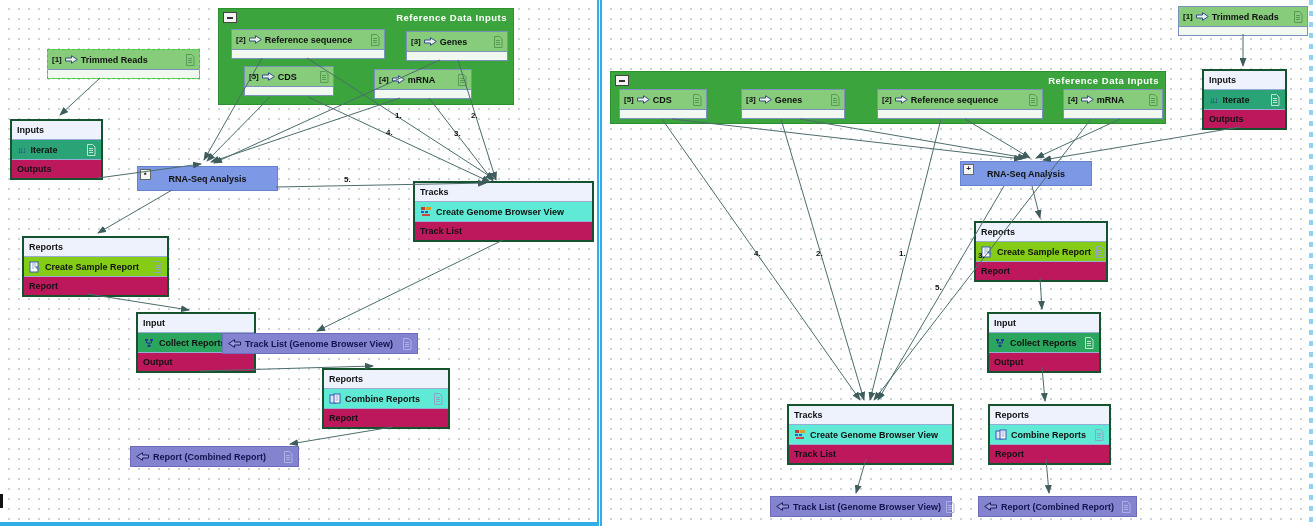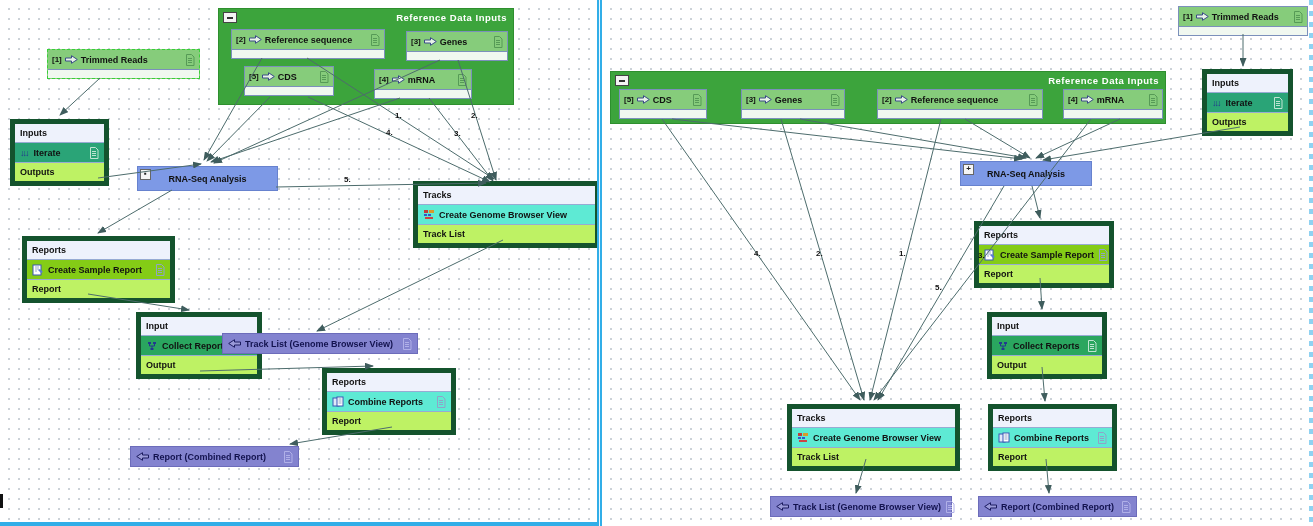--- a/index.html
+++ b/index.html
@@ -27,24 +27,24 @@
   
   .node{position:absolute;z-index:10;font-size:9px;font-weight:bold;color:#111;}
   .elem{border:1px solid #7b90bb;background:#86cc7b;}
   .elem.selected{border:1px dashed #38d038;}
   .emain{height:19px;display:flex;align-items:center;gap:3px;padding:0 4px;}
   .estrip{height:8px;background:#f0f8f0;border-top:1px solid #7b90bb;}
   .idx{font-size:8px;}
   .elabel{white-space:nowrap;flex:1;}
 
   
-  .proc{border:5px solid #14532d;background:#fff;}
+  .proc{border:2px solid #14532d;background:#fff;}
   .prow{height:18px;display:flex;align-items:center;gap:4px;padding:0 5px;white-space:nowrap;}
   .ph{background:#eef2fc;border-bottom:1px solid #97abd3;}
-  .pf{background:#bef264;border-top:1px solid #97abd3;}
+  .pf{background:#be185d;border-top:1px solid #97abd3;}
   .pm{background:#5eead4;height:19px;}
   .pm.teal{background:#2aa477;}
   .pm.green{background:#2aa65f;}
   .pm.purple{background:#84cc16;}
   .pm .plabel{flex:1;}
 
   
   .rnaseq{background:#7d99e6;border:1px solid #6782ce;display:flex;align-items:center;
           justify-content:center;font-weight:bold;}
   .corner-ico{position:absolute;left:2px;top:2px;width:9px;height:9px;background:#f5f5f5;

